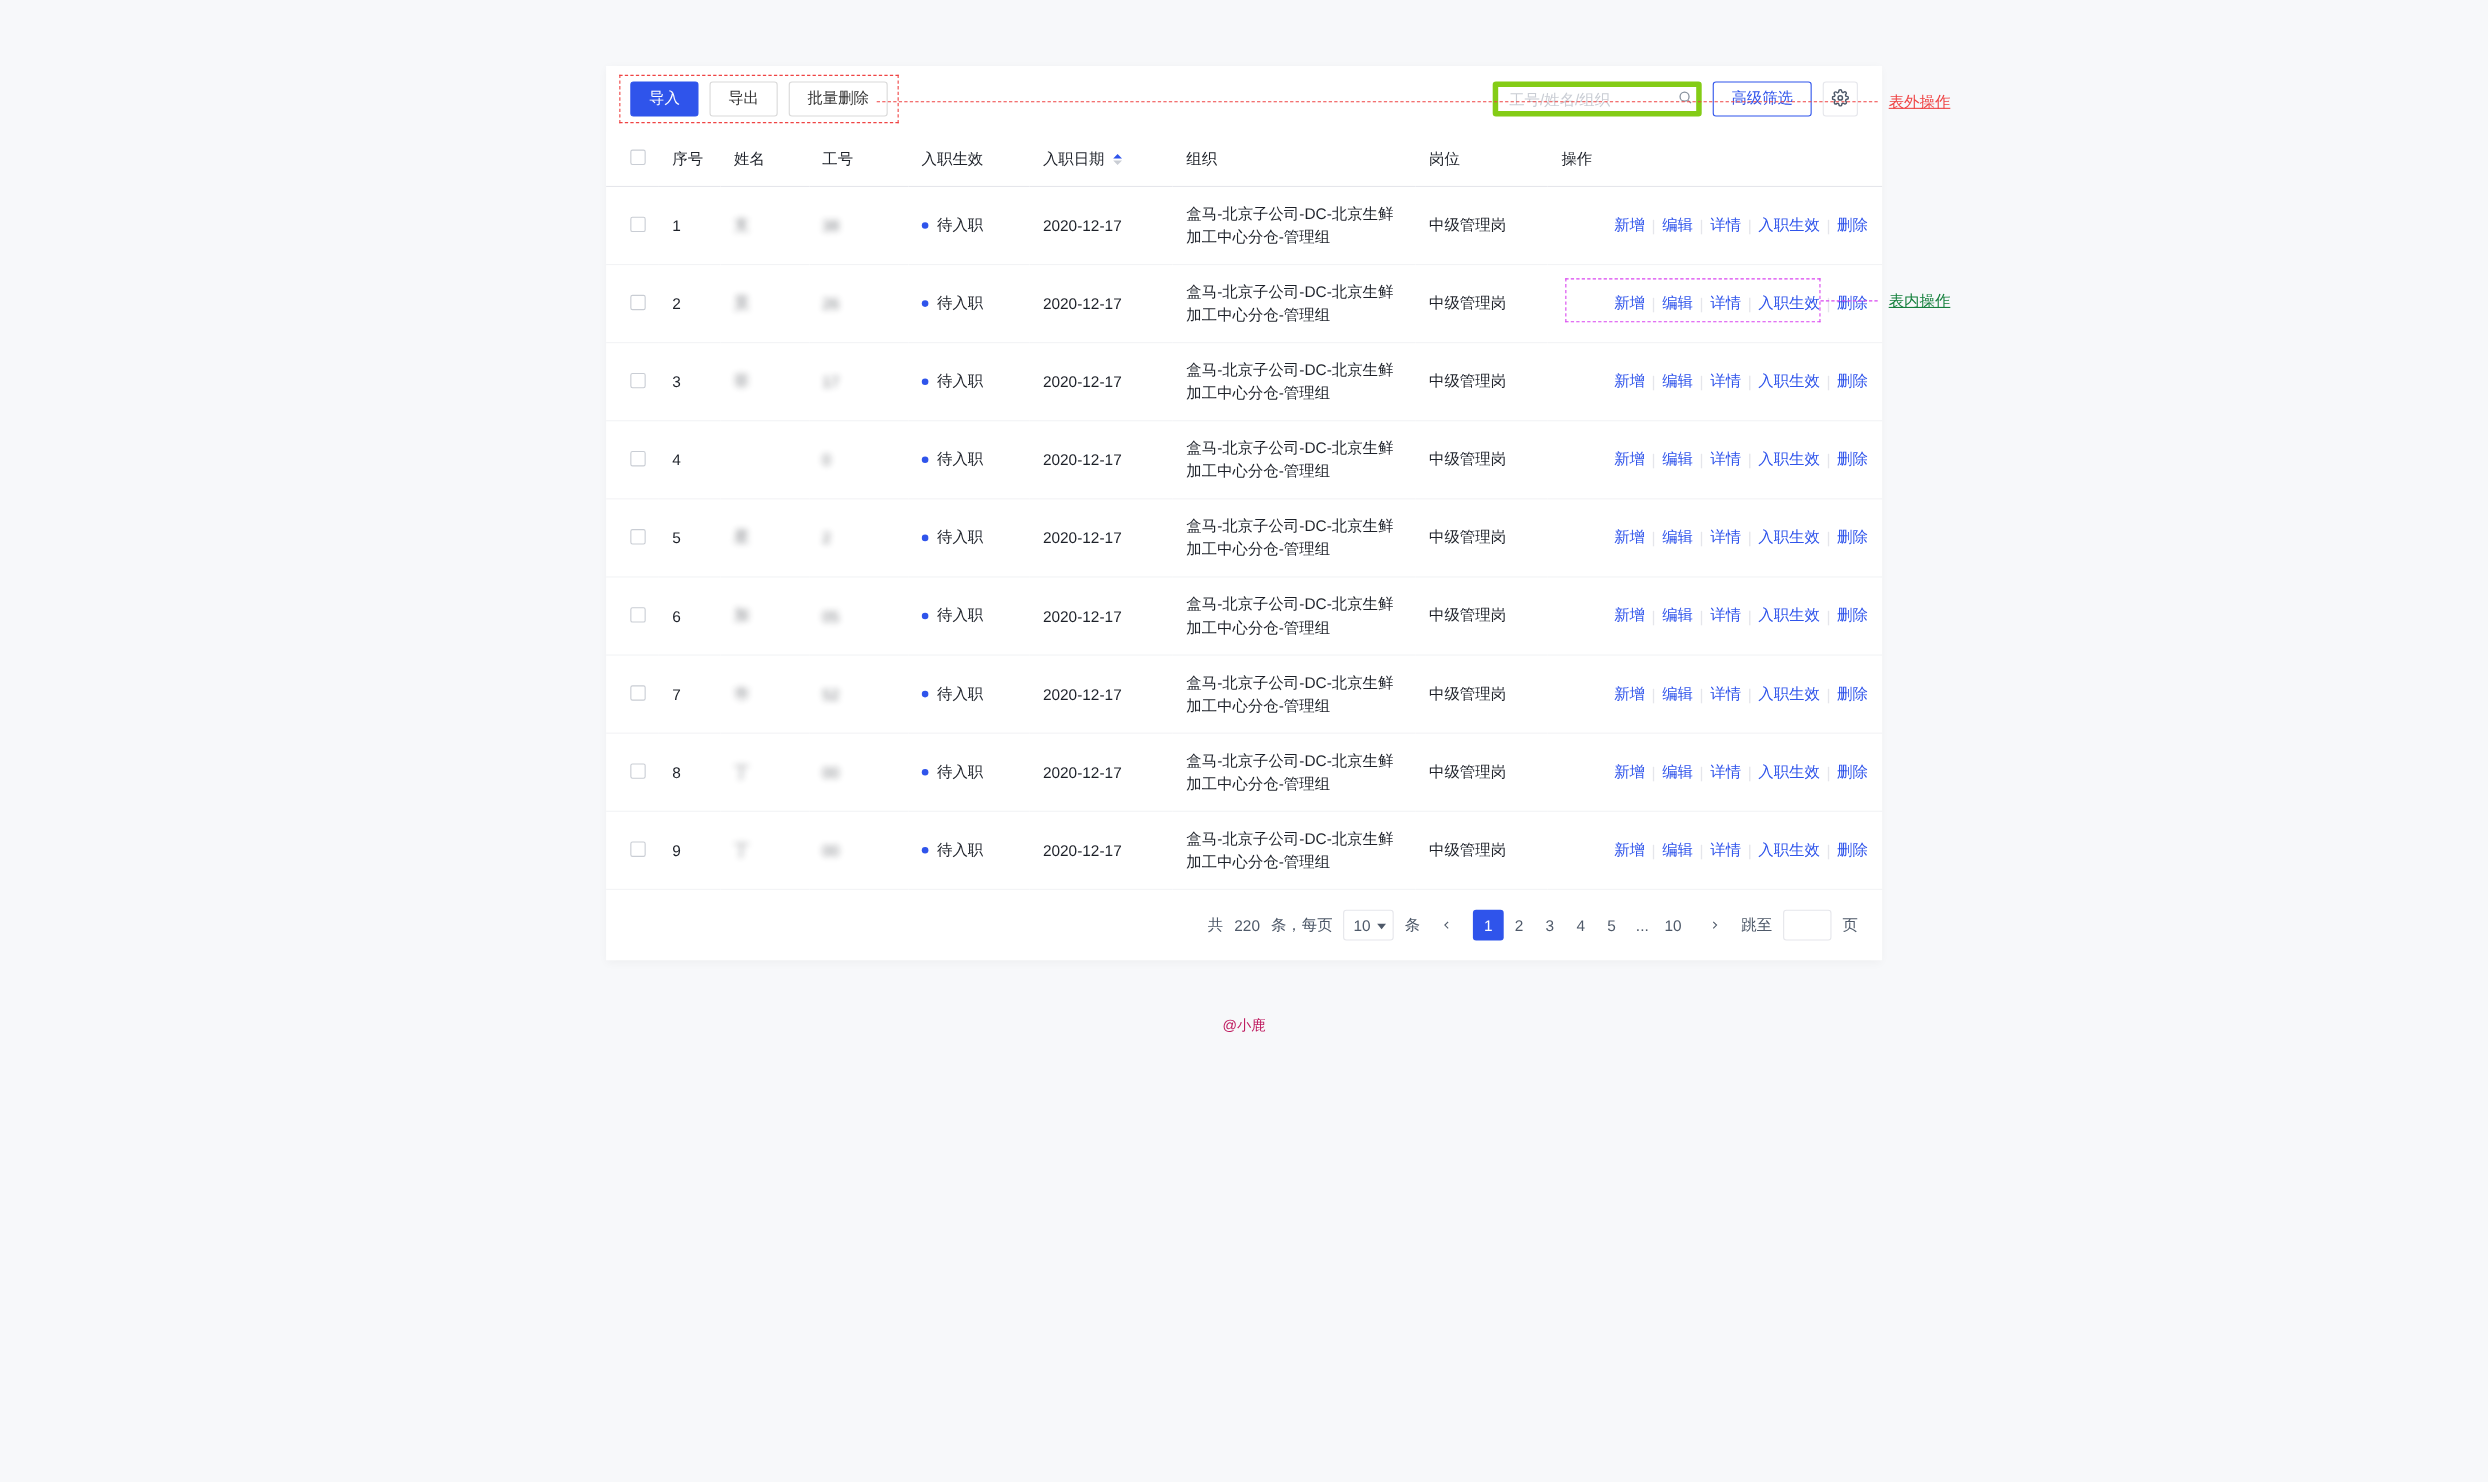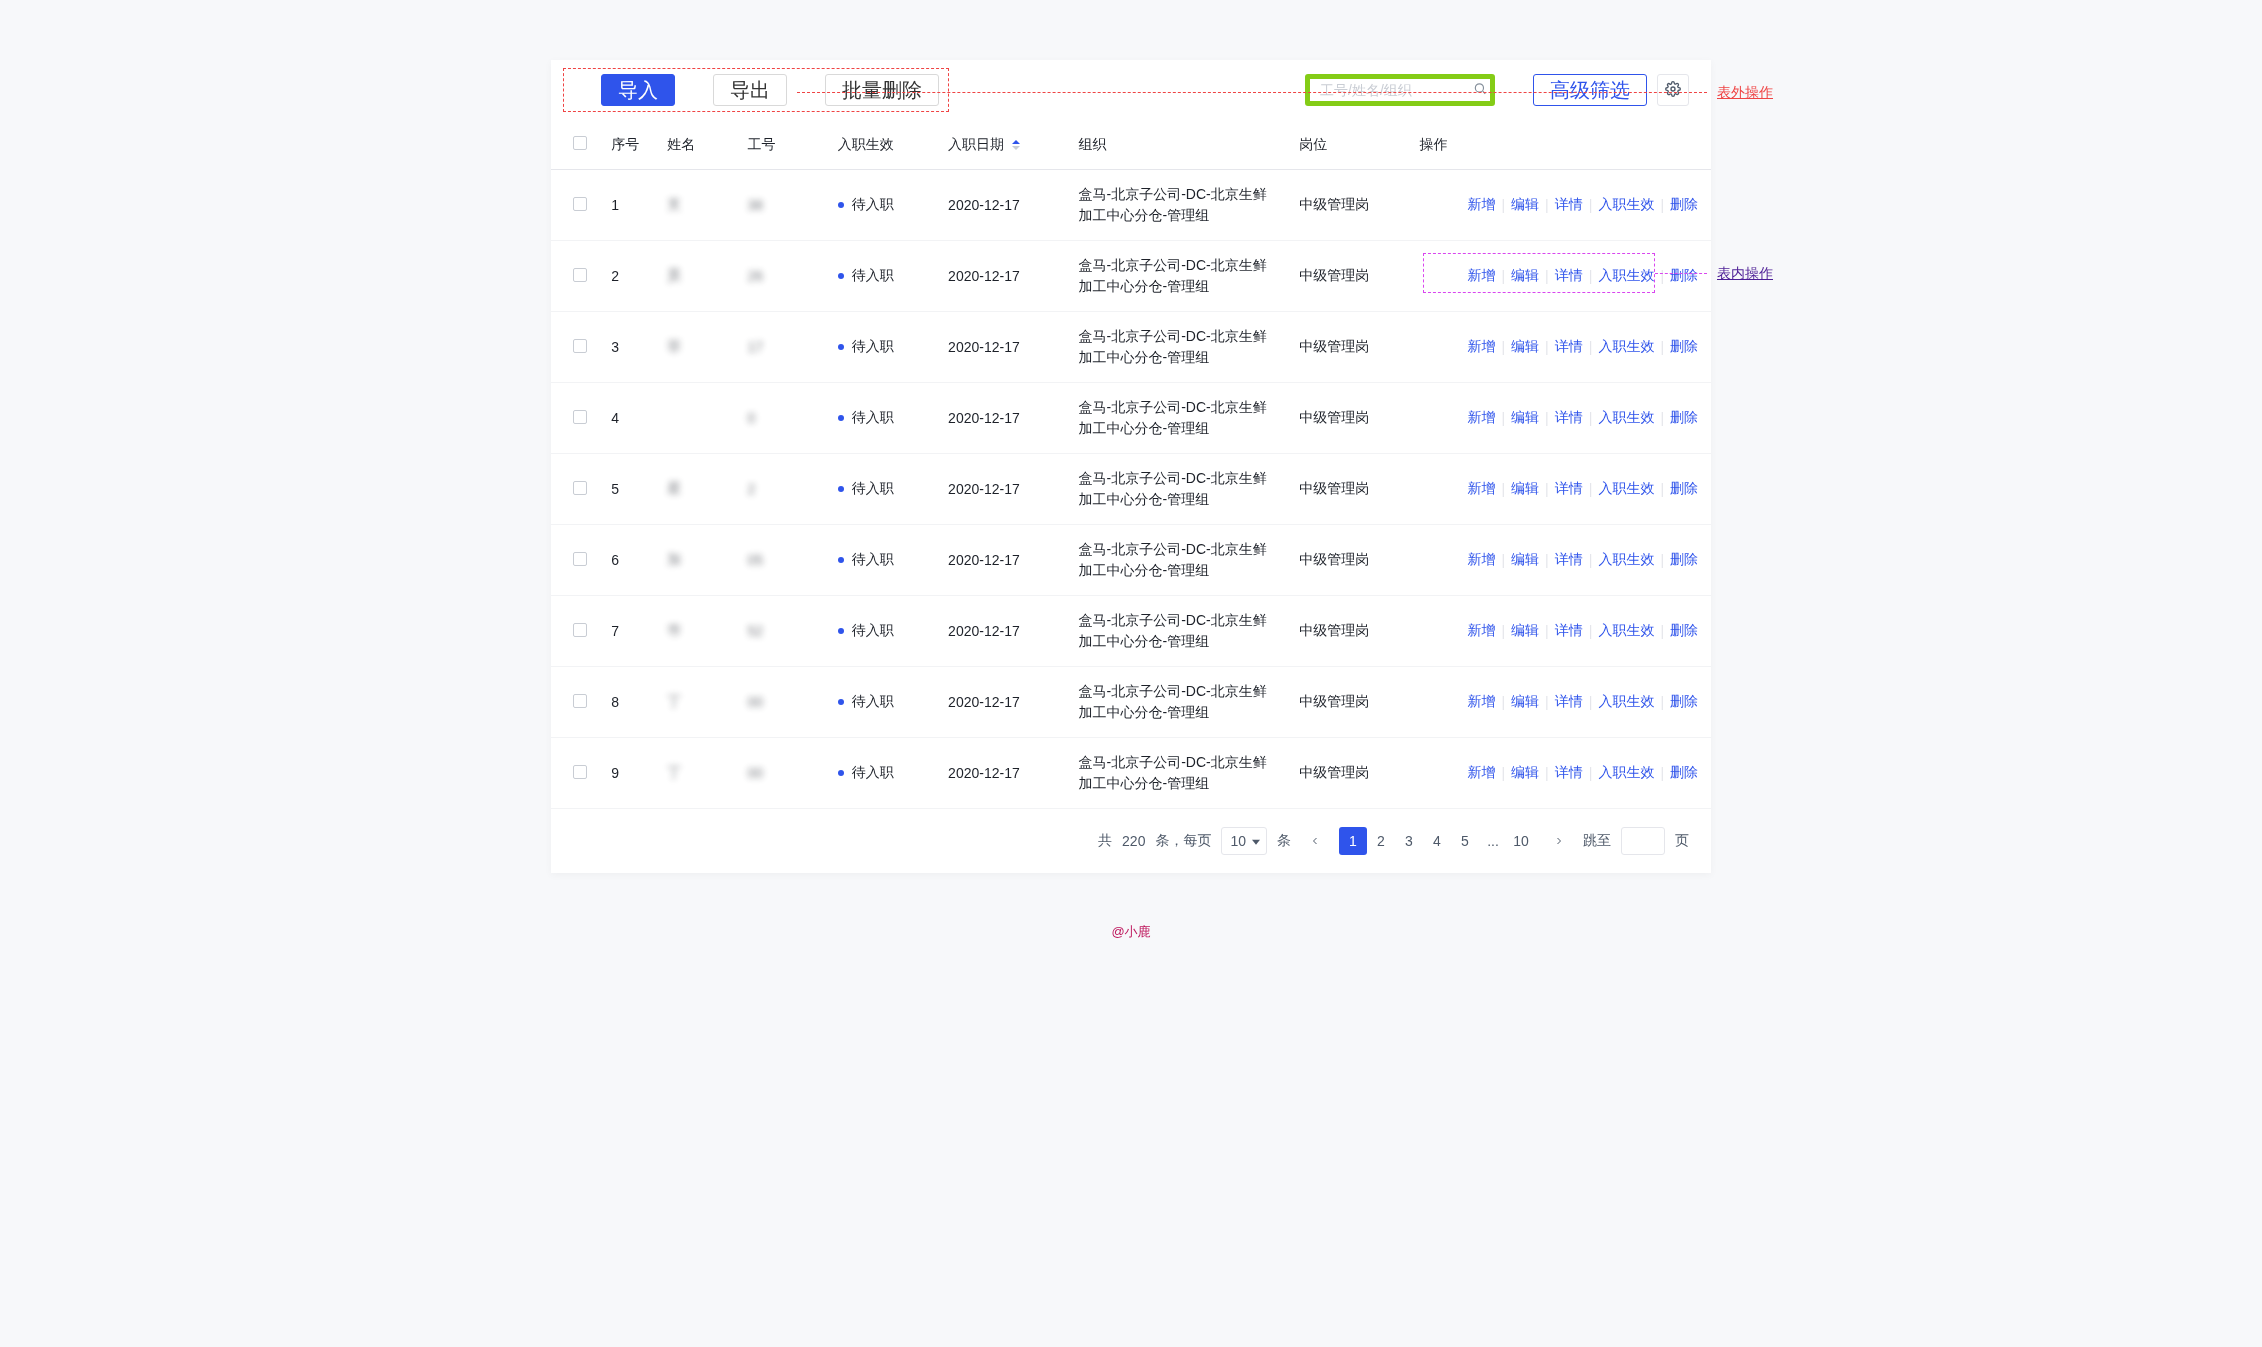--- a/index.html
+++ b/index.html
@@ -41,26 +41,25 @@
   border: 1px dashed #ef4444;
   pointer-events: none;
 }
 .btn {
   height: 32px;
   padding: 0 16px;
   border: 1px solid #d9d9d9;
   background: #fff;
   border-radius: 3px;
   cursor: pointer;
-  font-size: 20px;
+  font-size: 14px;
   display: inline-flex;
   align-items: center;
   justify-content: center;
   color: #333;
-  margin-left: 28px;
 }
 .btn-primary {
   background: #2f54eb;
   color: #fff;
   border-color: #2f54eb;
 }
 .toolbar-right {
   margin-left: auto;
   display: flex;
   align-items: center;
@@ -241,21 +240,21 @@
   border-radius: 3px;
   text-align: center;
 }
 .annotation-label {
   position: absolute;
   font-size: 14px;
   white-space: nowrap;
   text-decoration: underline;
 }
 .annotation-red { color: #ef4444; }
-.annotation-magenta { color: #4c1d95; }
+.annotation-magenta { color: #15803d; }
 .annotation-line {
   position: absolute;
   border-top: 1px dashed;
   pointer-events: none;
 }
 .footer-credit {
   text-align: center;
   color: #be185d;
   font-size: 13px;
   margin-top: 50px;

